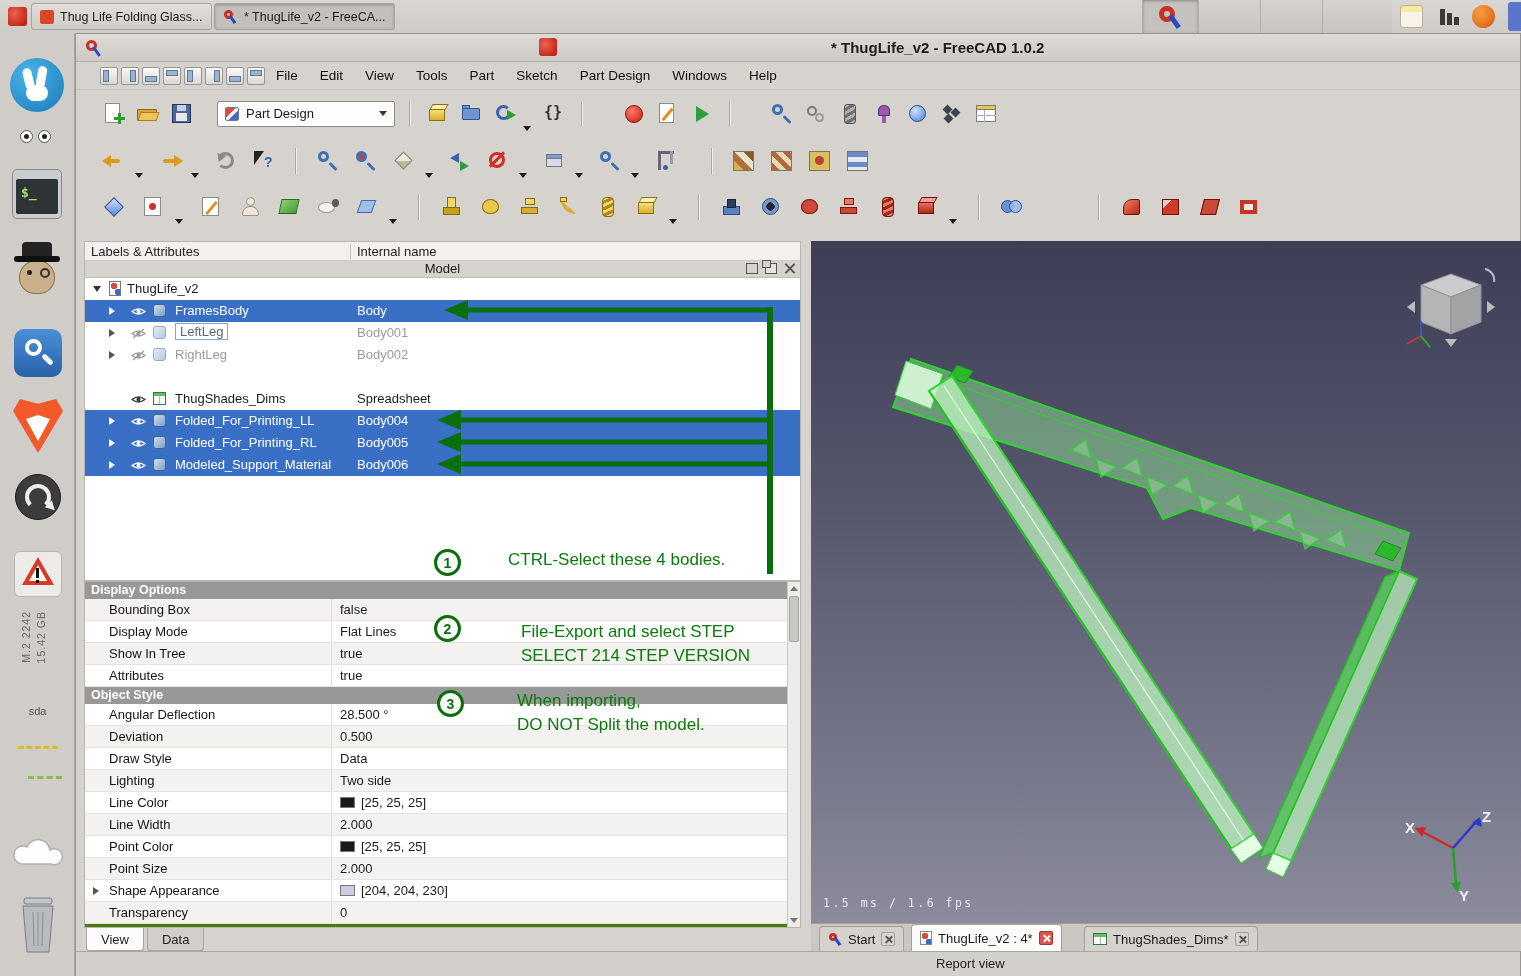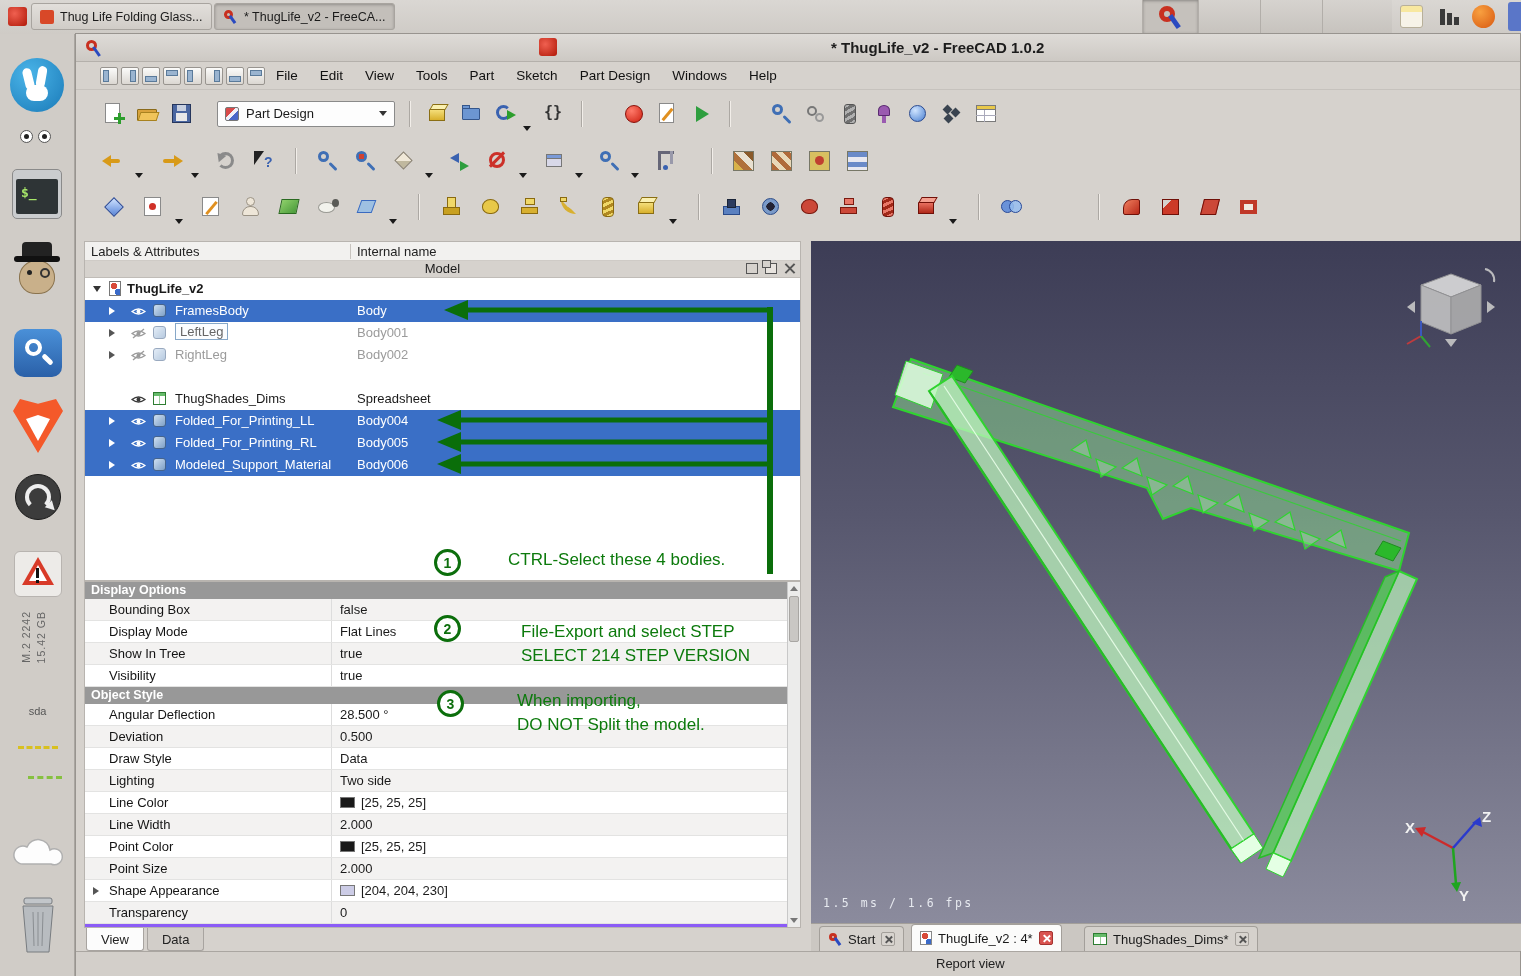--- a/index.html
+++ b/index.html
@@ -69,26 +69,26 @@
 .eye{position:absolute;left:46px;top:6px;color:#3a3a3a}
 .dim .eye{color:#9b9b9b}
 .sel .eye{color:#fff}
 .bico{position:absolute;left:68px;top:4px;width:13px;height:13px;border-radius:3px;background:linear-gradient(135deg,#cfe0f2,#7d9fc6);border:1px solid #46648c}
 .dim .bico{opacity:.55}
 .sico{position:absolute;left:68px;top:4px;width:13px;height:13px;background:linear-gradient(#66bb6a 3px,transparent 3px),linear-gradient(to right,transparent 5px,#9ccc9e 5px,#9ccc9e 6px,transparent 6px),#fff;border:1px solid #2e7d32}
 .dico{position:absolute;left:24px;top:3px;width:12px;height:15px;background:radial-gradient(circle at 4px 4px,#d84a3a 3px,transparent 3.5px),radial-gradient(circle at 8px 10px,#3a6ac8 3px,transparent 3.5px),#fff;border:1px solid #777}
 .tlabel{position:absolute;left:90px;top:3px;white-space:nowrap}
 .tlabel.editing{background:#fbfdff;border:1px solid #86a7c8;padding:0 4px;top:1px;color:#666}
 .tint{position:absolute;left:272px;top:3px;white-space:nowrap}
-.rlabel{position:absolute;left:42px;top:3px;font-weight:bold}
+.rlabel{position:absolute;left:42px;top:3px;font-weight:normal}
 
 #arrowsvg{position:absolute;left:8px;top:207px;z-index:5;pointer-events:none}
 
 
-#props{position:relative;position:absolute;left:8px;top:547px;width:717px;height:347px;background:#8b5cf6;border:1px solid #b8b4af;padding-right:13px;overflow:hidden}
+#props{position:relative;position:absolute;left:8px;top:547px;width:717px;height:347px;background:#4d7c0f;border:1px solid #b8b4af;padding-right:13px;overflow:hidden}
 .pgroup{height:17px;background:#989898;color:#fff;font-size:12.5px;font-weight:bold;padding-left:6px;line-height:16px}
 .prow{display:flex;height:22px;border-bottom:1px solid #e3e3e2;background:#fff}
 .prow.alt{background:#f3f2f1}
 .pname{width:247px;padding-left:24px;border-right:1px solid #ddd;display:flex;align-items:center;font-size:13px;color:#141414;white-space:nowrap}
 .pval{flex:1;padding-left:8px;display:flex;align-items:center;gap:6px;font-size:13px;white-space:nowrap}
 .swatch{width:15px;height:11px;border:1px solid #777;flex:0 0 auto}
 .pexp{width:0;height:0;border-top:4px solid transparent;border-bottom:4px solid transparent;border-left:6px solid #555;margin-left:-16px;margin-right:10px}
 #pscroll{position:absolute;right:0;top:0;width:13px;height:345px;background:#ececeb;border-left:1px solid #c8c8c8}
 .sbarrow{position:absolute;left:2px;width:0;height:0;border-left:4px solid transparent;border-right:4px solid transparent}
 #pthumb{position:absolute;left:1px;top:14px;width:10px;height:46px;background:#c9c7c4;border:1px solid #a8a6a3;border-radius:2px}
@@ -645,21 +645,21 @@
         </div>
       <div class="prow">
           <div class="pname">Display Mode</div>
           <div class="pval">Flat Lines</div>
         </div>
       <div class="prow alt">
           <div class="pname">Show In Tree</div>
           <div class="pval">true</div>
         </div>
       <div class="prow">
-          <div class="pname">Visibility</div>
+          <div class="pname">Attributes</div>
           <div class="pval">true</div>
         </div>
       <div class="pgroup"><span>Object Style</span></div>
       <div class="prow">
           <div class="pname">Angular Deflection</div>
           <div class="pval">28.500 °</div>
         </div>
       <div class="prow alt">
           <div class="pname">Deviation</div>
           <div class="pval">0.500</div>

